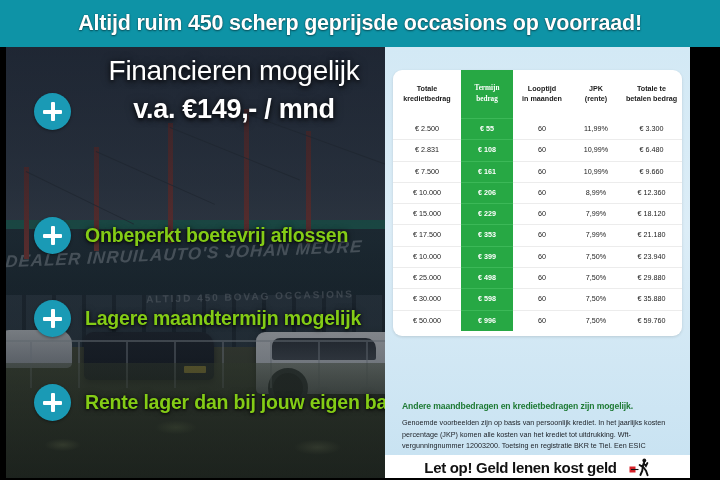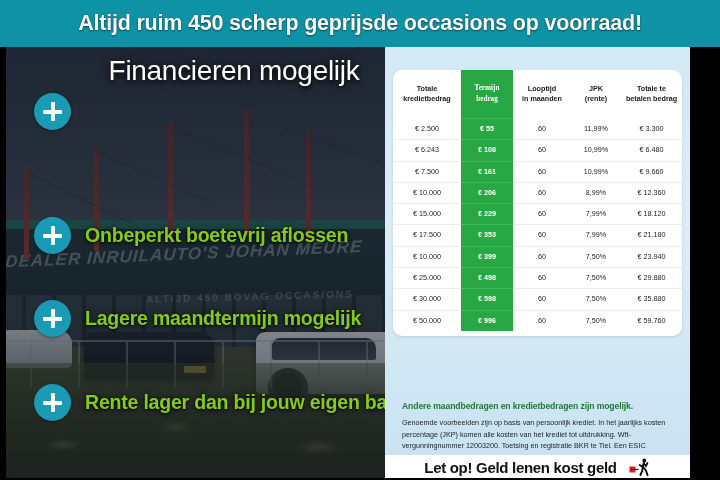--- a/index.html
+++ b/index.html
@@ -423,20 +423,21 @@
         <div class="rail-post" style="left:312px;"></div>
         <div class="rail-post" style="left:360px;"></div>
       </div>
 
       <div class="grass"></div>
       <div class="photo-dim"></div>
     </div>
 
     <div class="headline-block">
       <div class="headline-1">Financieren mogelijk</div>
+      <div class="headline-2">v.a. €149,- / mnd</div>
     </div>
 
     <div class="bullets">
 
       <div class="bullet bullet-1">
         <span class="bullet-icon"></span>
       </div>
 
       <div class="bullet bullet-2">
         <span class="bullet-icon"></span>
@@ -493,21 +494,21 @@
         </thead>
         <tbody>
           <tr class="r-first">
             <td>€ 2.500</td>
             <td class="hl">€ 55</td>
             <td>60</td>
             <td>11,99%</td>
             <td>€ 3.300</td>
           </tr>
           <tr>
-            <td>€ 6.243</td>
+            <td>€ 2.831</td>
             <td class="hl">€ 108</td>
             <td>60</td>
             <td>10,99%</td>
             <td>€ 6.480</td>
           </tr>
           <tr>
             <td>€ 7.500</td>
             <td class="hl">€ 161</td>
             <td>60</td>
             <td>10,99%</td>

